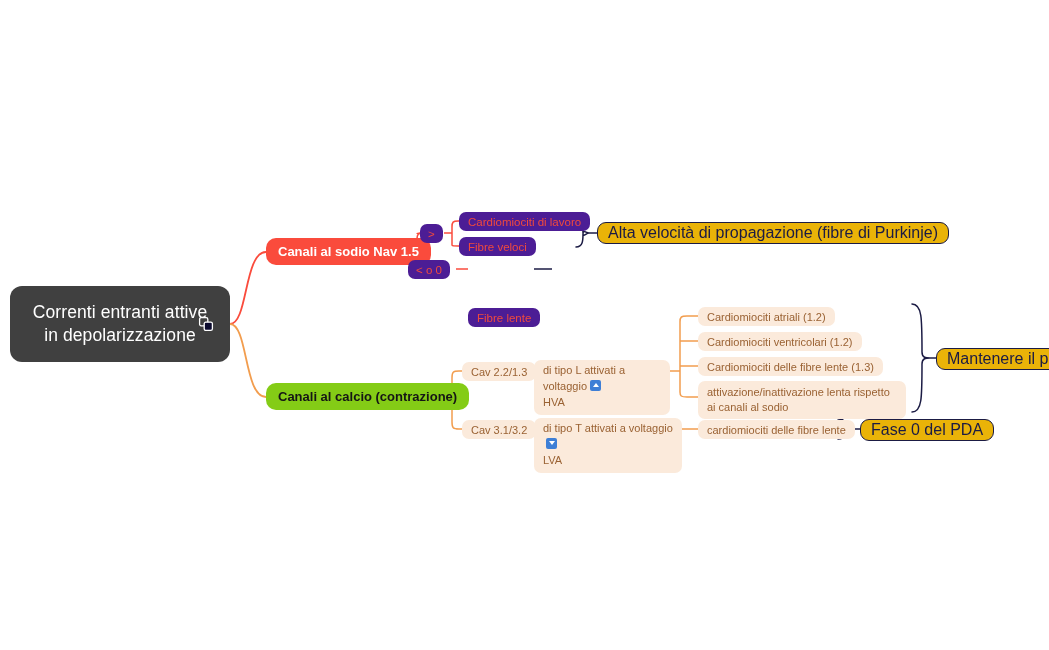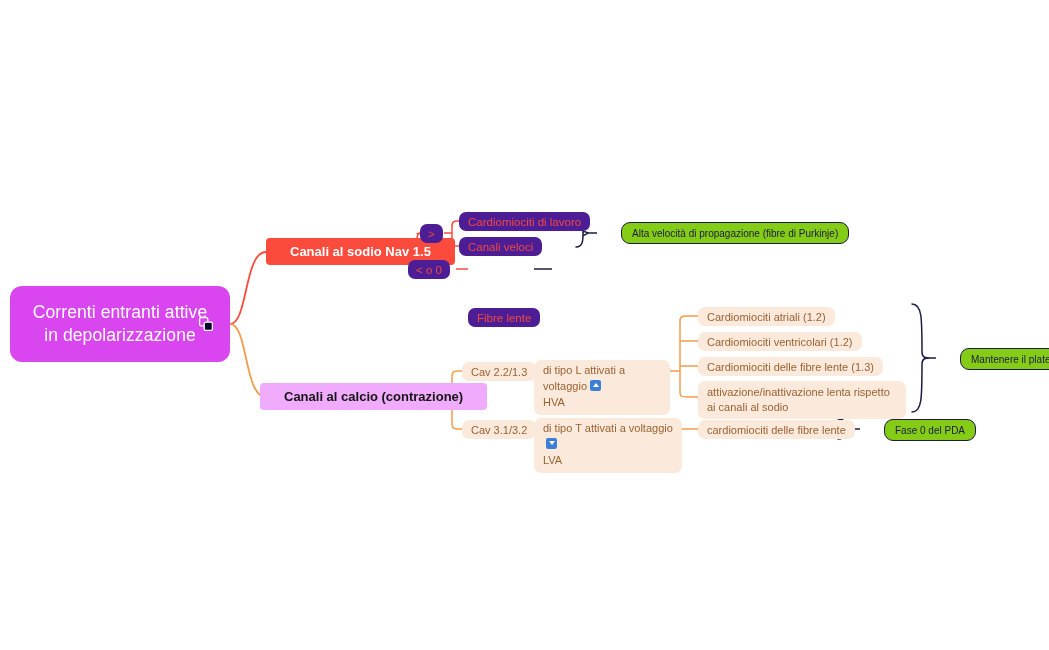--- a/index.html
+++ b/index.html
@@ -11,42 +11,42 @@
     position:relative;
   }
   #canvas{position:absolute;left:0;top:0;width:1049px;height:650px;}
   svg.links{position:absolute;left:0;top:0;width:1049px;height:650px;pointer-events:none;}
 
   .node{position:absolute;box-sizing:border-box;}
 
   
   .root{
     left:10px;top:286px;width:220px;height:76px;
-    background:#d946ef;border-radius:12px;
+    background:#404040;border-radius:12px;
     color:#ffffff;
     display:flex;align-items:center;justify-content:center;
     padding:6px 10px;
   }
   .root-text{
     font-size:17.5px;line-height:1.32;text-align:center;
     letter-spacing:.1px;font-weight:400;
     width:185px;
   }
   .root-icon{
     position:absolute;right:16px;top:50%;transform:translateY(-50%);
     width:16px;height:16px;
   }
 
   
   .l1{
-    border-radius:4px;display:flex;align-items:center;justify-content:center;
-    font-size:13px;font-weight:700;padding:0 24px;white-space:nowrap;
+    border-radius:10px;display:flex;align-items:center;justify-content:center;
+    font-size:13px;font-weight:700;padding:0 12px;white-space:nowrap;
   }
   .l1.sodio{left:266px;top:238px;height:27px;background:#fa4b3c;color:#fff;}
-  .l1.calcio{left:260px;top:383px;height:27px;background:#f0abfc;color:#151515;}
+  .l1.calcio{left:266px;top:383px;height:27px;background:#84cc16;color:#151515;}
 
   
   .pill-pink{
     background:#4c1d95;color:#f04a3d;border-radius:7px;
     font-size:11.5px;display:flex;align-items:center;justify-content:center;
     padding:0 9px;height:19px;white-space:nowrap;
   }
   .pill-pink.sm{padding:0 8px;}
 
   
@@ -77,24 +77,24 @@
     border-bottom:4px solid #fff;
     box-shadow:0 0 0 0 #fff;
   }
   .arr-dn::after{
     border-left:3px solid transparent;border-right:3px solid transparent;
     border-top:4px solid #fff;
   }
 
   
   .box-outline{
-    border:1.4px solid #1b1b44;border-radius:9px;background:#84cc16;
-    color:#1b1b44;font-size:10px;
+    border:1.4px solid #1b1b44;border-radius:9px;background:#eab308;
+    color:#1b1b44;font-size:16px;
     display:flex;align-items:center;justify-content:center;
-    padding:0 10px;height:22px;white-space:nowrap;margin-left:24px;
+    padding:0 10px;height:22px;white-space:nowrap;
   }
 </style>
 </head>
 <body>
 
 <div id="canvas">
 
   <svg class="links" viewBox="0 0 1049 650">
 
     <path d="M230 324 C 248 324, 244 252, 266 252" fill="none" stroke="#fa4b3c" stroke-width="1.8"></path>
@@ -153,21 +153,21 @@
       </svg>
     </span>
   </div>
 
   <div class="node l1 sodio">Canali al sodio Nav 1.5</div>
 
   <div class="node pill-pink sm" style="left:420px;top:224px;">&gt;</div>
   <div class="node pill-pink sm" style="left:408px;top:260px;">&lt; o 0</div>
 
   <div class="node pill-pink" style="left:459px;top:212px;">Cardiomiociti di lavoro</div>
-  <div class="node pill-pink" style="left:459px;top:237px;">Canali veloci</div>
+  <div class="node pill-pink" style="left:459px;top:237px;">Fibre veloci</div>
   <div class="node pill-pink" style="left:468px;top:260px;margin-top:48px;">Fibre lente</div>
 
   <div class="node box-outline" style="left:597px;top:222px;">Alta velocità di propagazione (fibre di Purkinje)</div>
 
   <div class="node l1 calcio">Canali al calcio (contrazione)</div>
 
   <div class="node pill-peach" style="left:462px;top:362px;">Cav 2.2/1.3</div>
   <div class="node pill-peach" style="left:462px;top:420px;">Cav 3.1/3.2</div>
 
   <div class="node pill-peach two-line" style="left:534px;top:360px;width:136px;">

